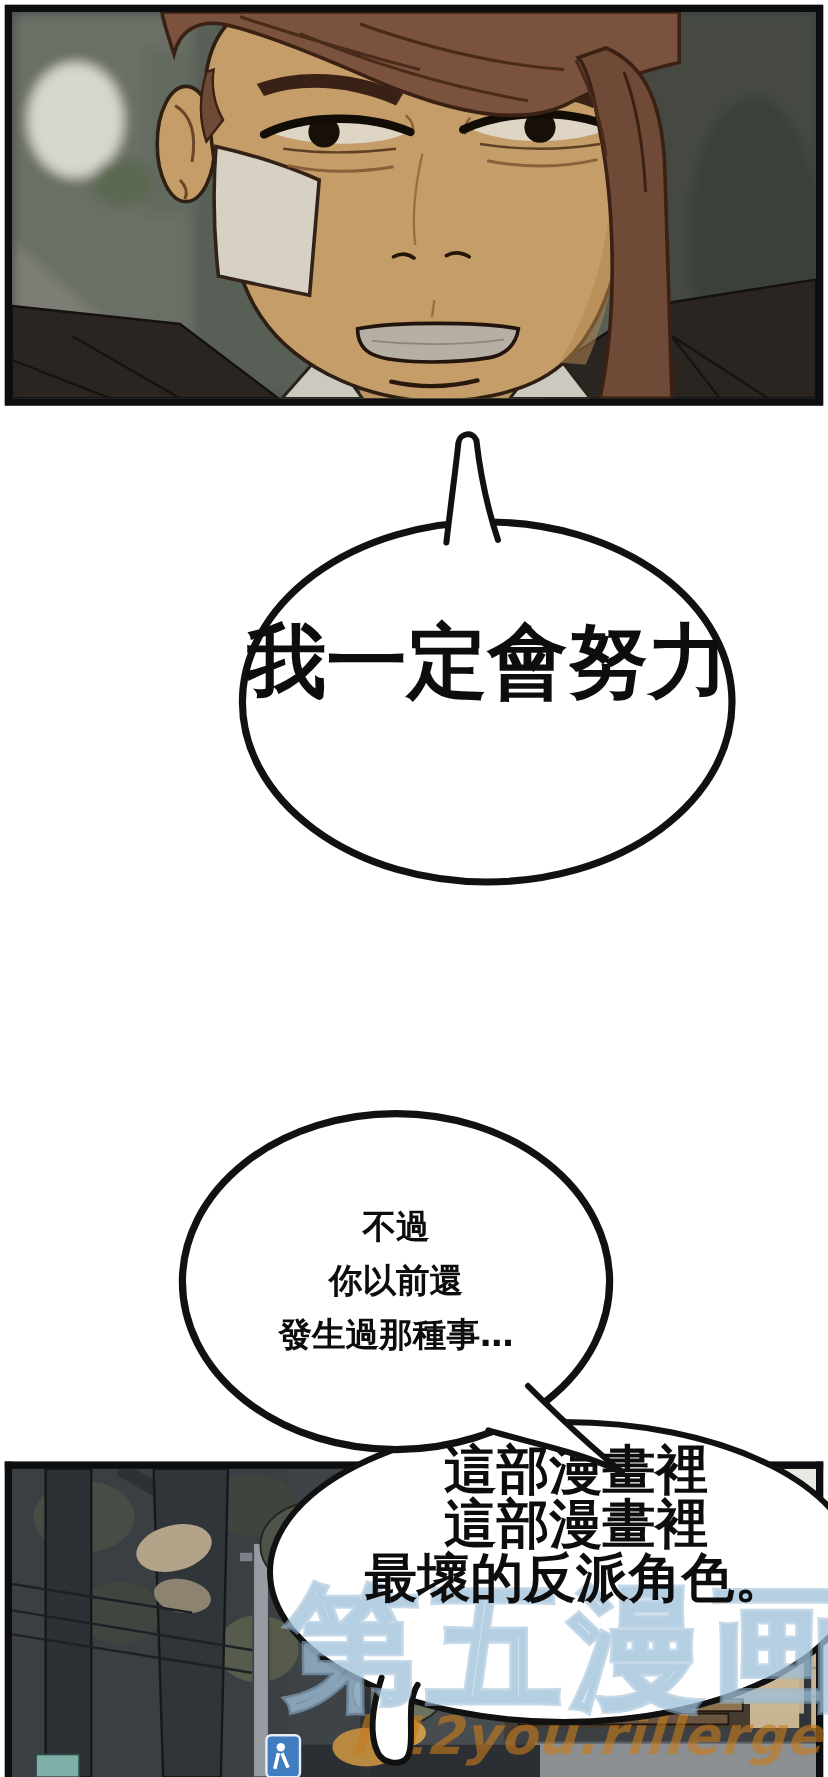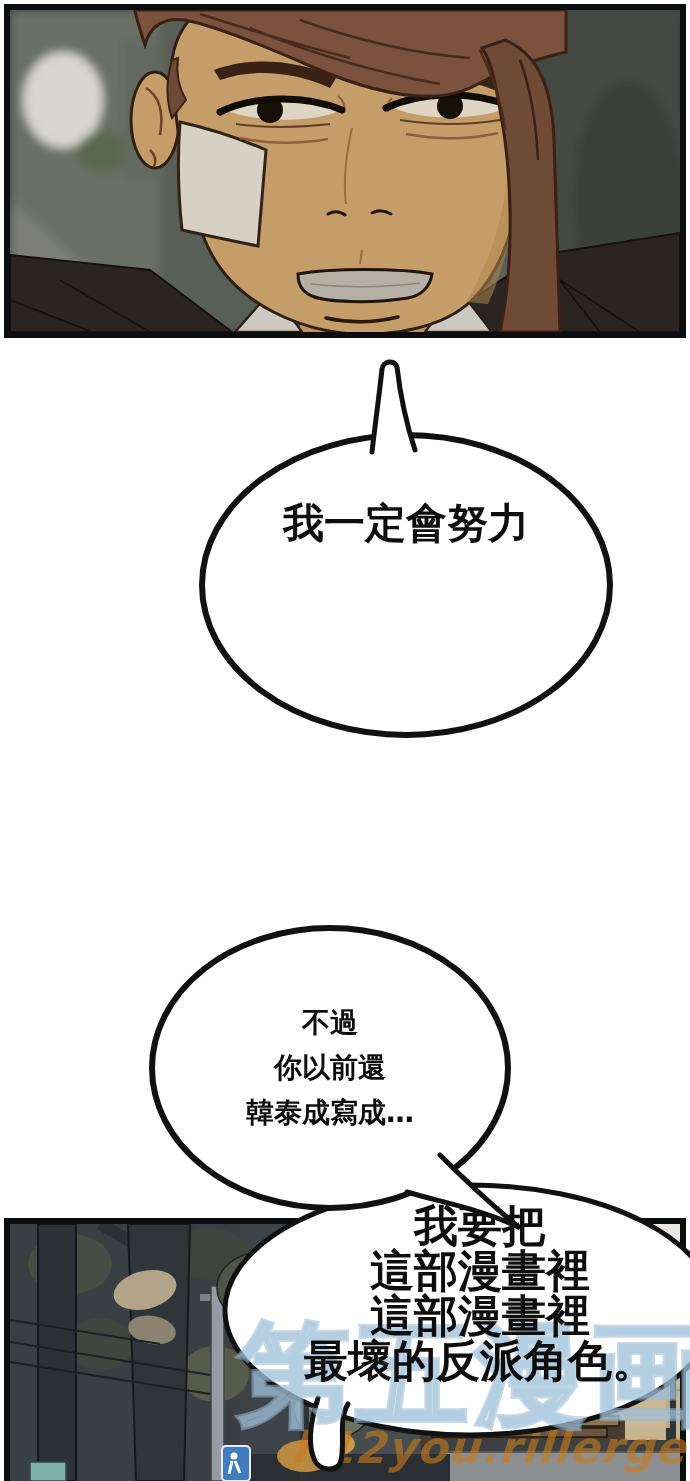--- a/index.html
+++ b/index.html
@@ -12,21 +12,21 @@
   .panel-bottom{left:4px;top:1218px;width:682px;height:263px;border-bottom:none;}
   .panel svg{display:block;width:100%;height:100%;}
   .bubble-svg{position:absolute;overflow:visible;}
   .b1{left:190px;top:355px;}
   .b2{left:135px;top:910px;}
   .b3{left:215px;top:1175px;}
   .bubble-text{
     position:absolute;display:flex;flex-direction:column;align-items:center;justify-content:center;
     font-weight:bold;color:#0d0d0d;text-align:center;white-space:nowrap;
   }
-  .bt1{left:200px;top:487px;width:412px;font-size:41px;line-height:73px;gap:28px;}
+  .bt1{left:200px;top:515px;width:412px;font-size:67px;line-height:73px;gap:28px;}
   .bt2{left:152px;top:955px;width:356px;height:225px;font-size:28px;line-height:45px;}
   .bt3{left:275px;top:1203px;width:410px;font-size:44px;line-height:45px;}
   .wm-logo{
     position:absolute;left:238px;top:1318px;white-space:nowrap;
     font-size:112px;font-weight:800;line-height:1;letter-spacing:6px;
     color:rgba(246,250,253,0.16);
     -webkit-text-stroke:4px rgba(150,186,214,0.55);
     text-shadow:0 0 1px rgba(150,186,214,0.4);
   }
   .wm-url{
@@ -194,29 +194,28 @@
   <div class="wm-url">h12you.rillerge.com</div>
 
   <svg class="bubble-svg b3" width="500" height="310" viewBox="0 0 500 310">
     <ellipse cx="255" cy="135" rx="245" ry="125" fill="#ffffff" stroke="#111111" stroke-width="5"></ellipse>
     <path d="M103,223 C96,245 92,270 100,286 C104,294 118,297 124,290 C130,282 126,258 128,244 C129,238 131,232 133,229" fill="#ffffff" stroke="#111111" stroke-width="5" stroke-linecap="round"></path>
   </svg>
 
   <div class="wm-logo">第五漫画</div>
 
   <div class="bubble-text bt3">
-    <div>我要把</div>
     <div>這部漫畫裡</div>
     <div>這部漫畫裡</div>
     <div>最壞的反派角色。</div>
   </div>
 
   <svg class="bubble-svg b2" width="430" height="330" viewBox="0 0 430 330">
     <ellipse cx="195" cy="158" rx="178" ry="140" fill="#ffffff" stroke="#111111" stroke-width="6"></ellipse>
     <path d="M305,245 C340,280 365,302 385,318 C350,300 305,292 272,282" fill="#ffffff" stroke="#111111" stroke-width="5" stroke-linecap="round"></path>
   </svg>
   <div class="bubble-text bt2">
     <div>不過</div>
     <div>你以前還</div>
-    <div>韓泰成寫成…</div>
+    <div>發生過那種事…</div>
   </div>
 
 </div>
 
 </body></html>

